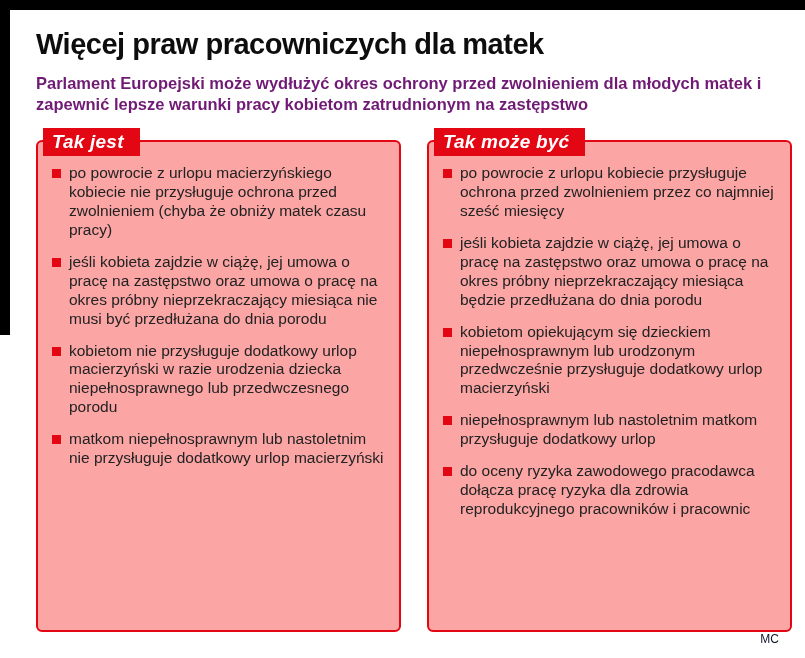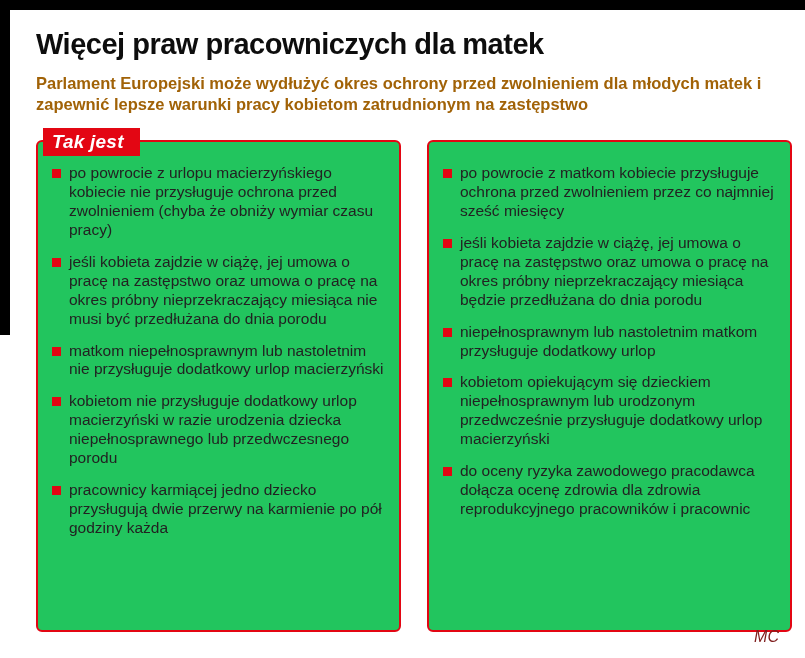--- a/index.html
+++ b/index.html
@@ -31,37 +31,37 @@
     font-size: 29px;
     font-weight: bold;
     letter-spacing: -0.5px;
     color: #0d0d0d;
     margin-bottom: 12px;
   }
   .subtitle {
     font-size: 16.5px;
     font-weight: bold;
     line-height: 1.25;
-    color: #a16207;
+    color: #701a75;
     max-width: 742px;
     margin-bottom: 26px;
   }
   .columns {
     display: flex;
     gap: 26px;
     align-items: stretch;
   }
   .box {
     position: relative;
     flex: 1;
     border: 2px solid var(--red, #e30613);
     border-radius: 6px;
     padding: 22px 10px 10px 12px;
     min-height: 492px;
-    background: #22c55e;
+    background: #fca5a5;
   }
   .box-label {
     position: absolute;
     top: -14px; left: 5px;
     background: var(--red, #e30613);
     color: #ffffff;
     font-style: italic;
     font-weight: bold;
     font-size: 19px;
     line-height: 1;
@@ -80,84 +80,80 @@
   }
   .bullet {
     flex: 0 0 auto;
     width: 9px; height: 9px;
     background: var(--red, #e30613);
     margin: 5px 8px 0 2px;
   }
   .credit {
     position: absolute;
     right: 26px; bottom: 12px;
-    font-size: 16px;
-    color: #7f1d1d;
-    font-style: italic;
+    font-size: 12px;
+    color: #0f172a;
   }
 </style>
 </head>
 <body>
 
 <div class="top-bar"></div>
 <div class="left-bar"></div>
 
 <div class="content">
   <h1 class="title">Więcej praw pracowniczych dla matek</h1>
   <p class="subtitle">Parlament Europejski może wydłużyć okres ochrony przed zwolnieniem dla młodych matek i zapewnić lepsze warunki pracy kobietom zatrudnionym na zastępstwo</p>
 
   <div class="columns">
 
     <section class="box">
       <div class="box-label">Tak jest</div>
       <ul class="items">
         <li>
             <span class="bullet"></span>
-            <span>po powrocie z urlopu macierzyńskiego kobiecie nie przysługuje ochrona przed zwolnieniem (chyba że obniży wymiar czasu pracy)</span>
+            <span>po powrocie z urlopu macierzyńskiego kobiecie nie przysługuje ochrona przed zwolnieniem (chyba że obniży matek czasu pracy)</span>
           </li>
         <li>
             <span class="bullet"></span>
             <span>jeśli kobieta zajdzie w ciążę, jej umowa o pracę na zastępstwo oraz umowa o pracę na okres próbny nieprzekraczający miesiąca nie musi być przedłużana do dnia porodu</span>
           </li>
         <li>
             <span class="bullet"></span>
-            <span>matkom niepełnosprawnym lub nastoletnim nie przysługuje dodatkowy urlop macierzyński</span>
-          </li>
-        <li>
-            <span class="bullet"></span>
             <span>kobietom nie przysługuje dodatkowy urlop macierzyński w razie urodzenia dziecka niepełnosprawnego lub przedwczesnego porodu</span>
           </li>
         <li>
             <span class="bullet"></span>
-            <span>pracownicy karmiącej jedno dziecko przysługują dwie przerwy na karmienie po pół godziny każda</span>
+            <span>matkom niepełnosprawnym lub nastoletnim nie przysługuje dodatkowy urlop macierzyński</span>
           </li>
       </ul>
     </section>
 
     <section class="box">
+      <div class="box-label">Tak może być</div>
       <ul class="items">
         <li>
             <span class="bullet"></span>
-            <span>po powrocie z matkom kobiecie przysługuje ochrona przed zwolnieniem przez co najmniej sześć miesięcy</span>
+            <span>po powrocie z urlopu kobiecie przysługuje ochrona przed zwolnieniem przez co najmniej sześć miesięcy</span>
           </li>
         <li>
             <span class="bullet"></span>
             <span>jeśli kobieta zajdzie w ciążę, jej umowa o pracę na zastępstwo oraz umowa o pracę na okres próbny nieprzekraczający miesiąca będzie przedłużana do dnia porodu</span>
           </li>
         <li>
             <span class="bullet"></span>
+            <span>kobietom opiekującym się dzieckiem niepełnosprawnym lub urodzonym przedwcześnie przysługuje dodatkowy urlop macierzyński</span>
+          </li>
+        <li>
+            <span class="bullet"></span>
             <span>niepełnosprawnym lub nastoletnim matkom przysługuje dodatkowy urlop</span>
           </li>
         <li>
             <span class="bullet"></span>
-            <span>kobietom opiekującym się dzieckiem niepełnosprawnym lub urodzonym przedwcześnie przysługuje dodatkowy urlop macierzyński</span>
-          </li>
-        <li>
-            <span class="bullet"></span>
-            <span>do oceny ryzyka zawodowego pracodawca dołącza ocenę zdrowia dla zdrowia reprodukcyjnego pracowników i pracownic</span>
+            <span>do oceny ryzyka zawodowego pracodawca dołącza pracę ryzyka dla zdrowia reprodukcyjnego pracowników i pracownic</span>
           </li>
       </ul>
     </section>
 
   </div>
 </div>
 
 <div class="credit">MC</div>
 
 </body></html>

